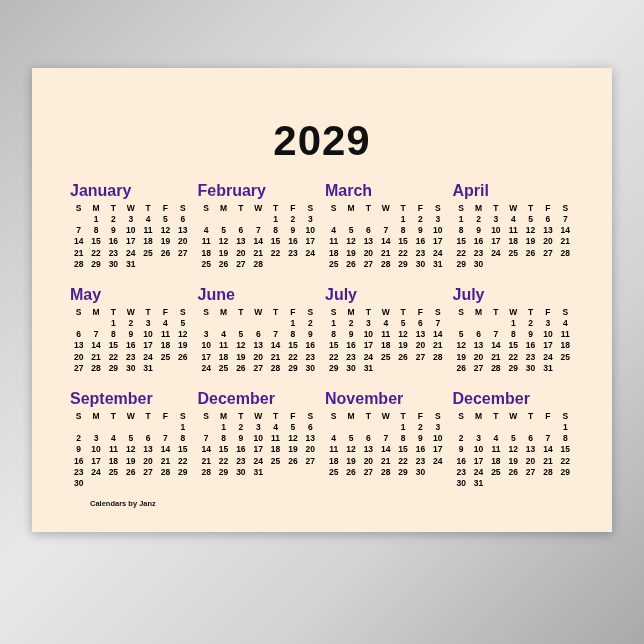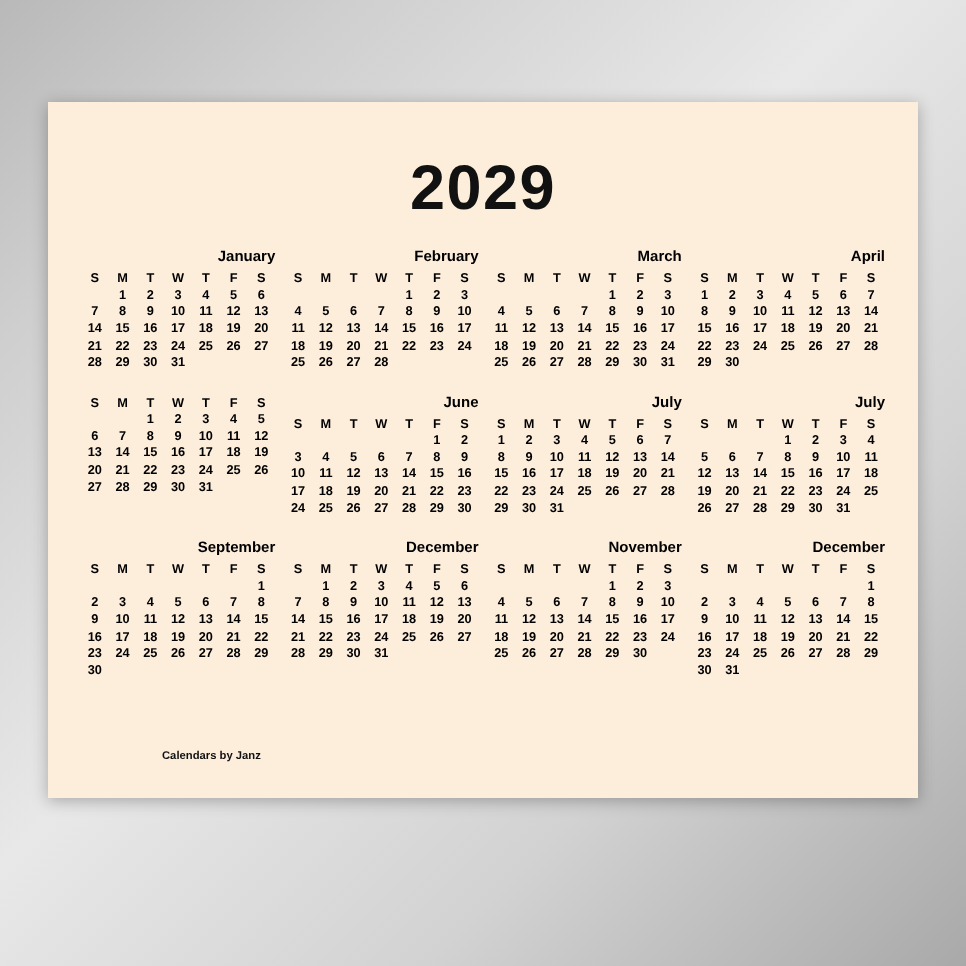--- a/index.html
+++ b/index.html
@@ -18,21 +18,21 @@
     left: 32px;
     top: 68px;
     width: 580px;
     height: 464px;
     background: #fdeedc;
     box-shadow: 0 2px 10px rgba(0,0,0,0.28);
   }
   #poster-inner {
     position: absolute;
     left: 0; top: 0; right: 0; bottom: 0;
-    padding: 0;
+    padding: 16px;
   }
   #year-title {
     text-align: center;
     font-size: 42px;
     font-weight: bold;
     color: #111;
     letter-spacing: 1px;
     padding-top: 36px;
     line-height: 1;
   }
@@ -41,25 +41,25 @@
     padding: 0 22px;
     display: grid;
     grid-template-columns: repeat(4, 1fr);
     row-gap: 16px;
     column-gap: 6px;
   }
   .month {
     color: #000;
   }
   .month-name {
-    text-align: right;
-    font-size: 10px;
+    text-align: left;
+    font-size: 16px;
     font-weight: bold;
     margin-bottom: 3px;
-    color: #000000;
+    color: #4c1d95;
   }
   .dow-row {
     display: grid;
     grid-template-columns: repeat(7, 1fr);
     font-size: 8.5px;
     font-weight: bold;
     text-align: center;
     color: #000;
     line-height: 11px;
   }
@@ -70,21 +70,21 @@
     font-weight: bold;
     text-align: center;
     color: #000;
     line-height: 11.2px;
   }
   .day.empty {
     color: transparent;
   }
   #credit {
     position: absolute;
-    left: 76px;
+    left: 58px;
     bottom: 24px;
     font-size: 7.5px;
     font-weight: bold;
     color: #111;
   }
 </style>
 </head>
 <body>
 
 <div id="poster-frame">
@@ -270,20 +270,21 @@
             <div class="day">24</div>
             <div class="day">25</div>
             <div class="day">26</div>
             <div class="day">27</div>
             <div class="day">28</div>
             <div class="day">29</div>
             <div class="day">30</div>
           </div>
         </div>
         <div class="month">
+          <div class="month-name">May</div>
           <div class="dow-row">
             <div>S</div>
             <div>M</div>
             <div>T</div>
             <div>W</div>
             <div>T</div>
             <div>F</div>
             <div>S</div>
           </div>
           <div class="days-grid">

